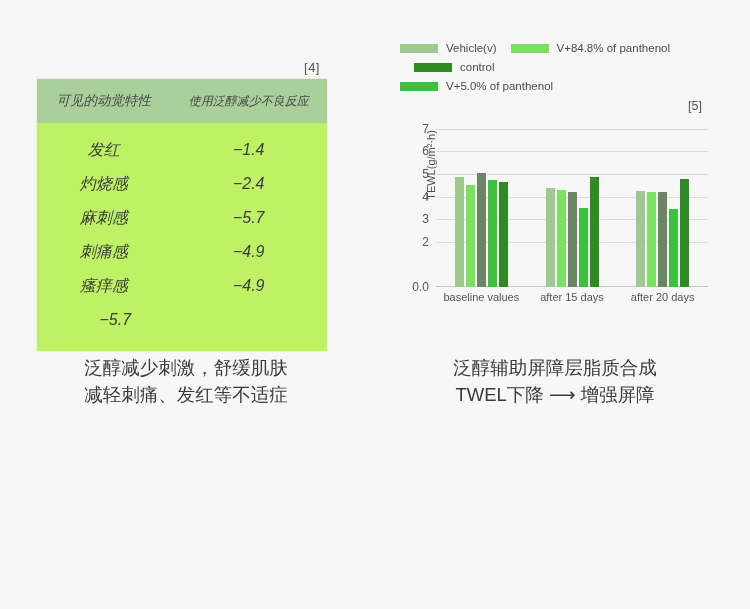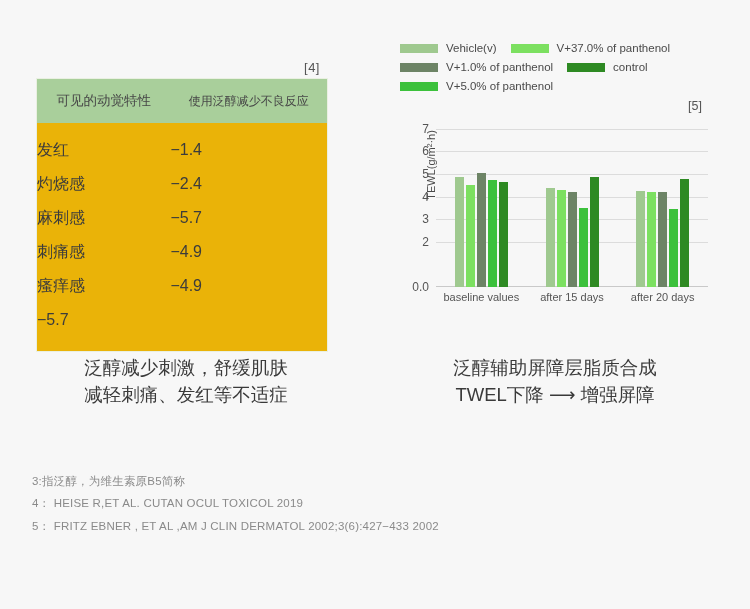--- a/index.html
+++ b/index.html
@@ -10,39 +10,40 @@
     color:#3a3a3a;
     position:relative;
     overflow:hidden;
   }
   #slide { position:relative; width:750px; height:609px; }
 
   
   #left-col { position:absolute; left:36px; top:58px; width:312px; }
   #ref4 { text-align:right; font-size:13px; color:#555; padding-right:28px; height:20px; line-height:20px; letter-spacing:.5px; }
   #table-card {
-    background:#eab308;
+    background:#bef264;
     border:1px solid #eaf0e2;
     width:290px;
+    font-style:italic;
   }
   #table-head {
     display:flex;
     background:#a9cf9b;
     height:44px;
     align-items:center;
   }
   .th {
     color:#474747; font-size:13.5px; text-align:center; line-height:1.25;
   }
   .th.c1 { width:46%; }
   .th.c2 { width:54%; font-size:12px; }
   .th.c2 .sub { display:block; font-size:11.5px; }
   #table-body { padding:10px 0 14px 0; }
   .trow { display:flex; align-items:center; height:34px; }
-  .td { font-size:16px; color:#3c3c3c; }
+  .td { font-size:16px; color:#3c3c3c; text-align:center; }
   .td.c1 { width:46%; }
   .td.c2 { width:54%; font-size:16px; color:#3c3c3c; }
 
   
   #right-col { position:absolute; left:400px; top:42px; width:320px; }
   #legend { width:318px; }
   .legend-row { display:flex; align-items:center; margin-bottom:7px; }
   .legend-item { display:flex; align-items:center; }
   .swatch { width:38px; height:9px; display:inline-block; margin-right:8px; }
   .legend-label { font-size:11.5px; color:#4a4a4a; white-space:nowrap; }
@@ -132,28 +133,24 @@
   <div id="right-col">
 
     <div id="legend">
       <div class="legend-row">
         <div class="legend-item">
           <span class="swatch" style="background:#9fc98f"></span>
           <span class="legend-label">Vehicle(v)</span>
         </div>
         <div class="legend-item" style="margin-left:14px">
           <span class="swatch" style="background:#7ce060"></span>
-          <span class="legend-label">V+37.0% of panthenol</span>
+          <span class="legend-label">V+84.8% of panthenol</span>
         </div>
       </div>
       <div class="legend-row">
-        <div class="legend-item">
-          <span class="swatch" style="background:#6d8466"></span>
-          <span class="legend-label">V+1.0% of panthenol</span>
-        </div>
         <div class="legend-item" style="margin-left:14px">
           <span class="swatch" style="background:#2e8a23"></span>
           <span class="legend-label">control</span>
         </div>
       </div>
       <div class="legend-row">
         <div class="legend-item">
           <span class="swatch" style="background:#3cc13c"></span>
           <span class="legend-label">V+5.0% of panthenol</span>
         </div>
@@ -215,19 +212,14 @@
 
   <div class="caption" id="caption-right">
     <span class="line">泛醇辅助屏障层脂质合成</span>
     <span class="line">TWEL下降 ⟶ 增强屏障</span>
   </div>
   <div class="caption" id="caption-left">
     <span class="line">泛醇减少刺激，舒缓肌肤</span>
     <span class="line">减轻刺痛、发红等不适症</span>
   </div>
 
-  <div id="footnotes">
-    <div class="fn">3:指泛醇，为维生素原B5简称</div>
-    <div class="fn">4： HEISE R,ET AL. CUTAN OCUL TOXICOL 2019</div>
-    <div class="fn">5： FRITZ EBNER , ET AL ,AM J CLIN DERMATOL 2002;3(6):427−433 2002</div>
-  </div>
 
 </div>
 
 </body></html>

